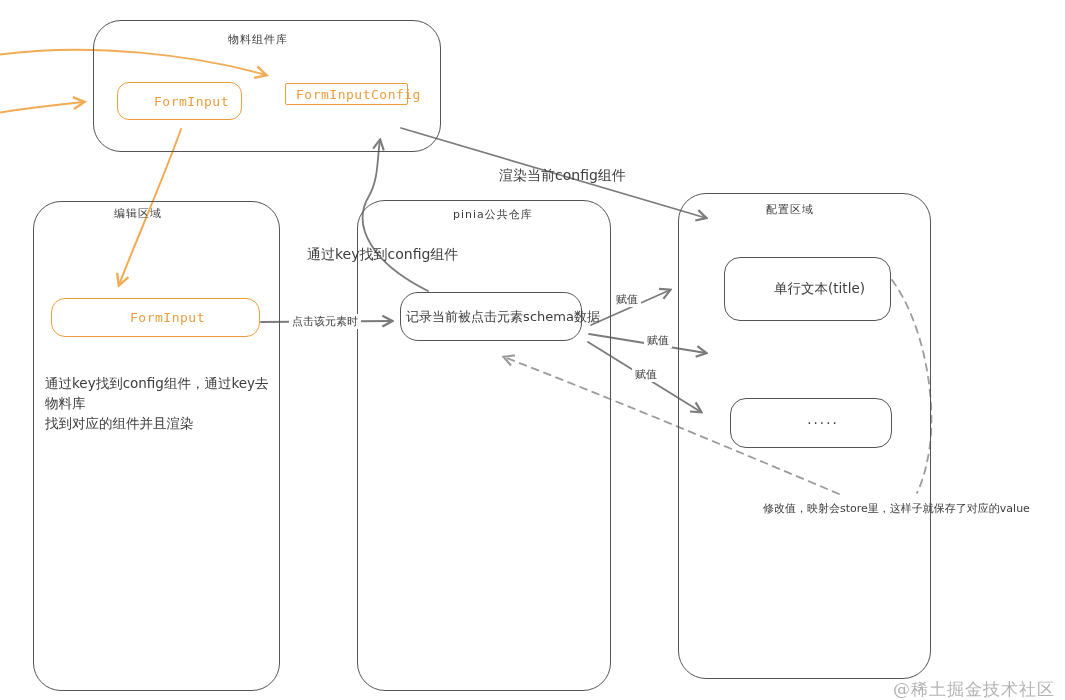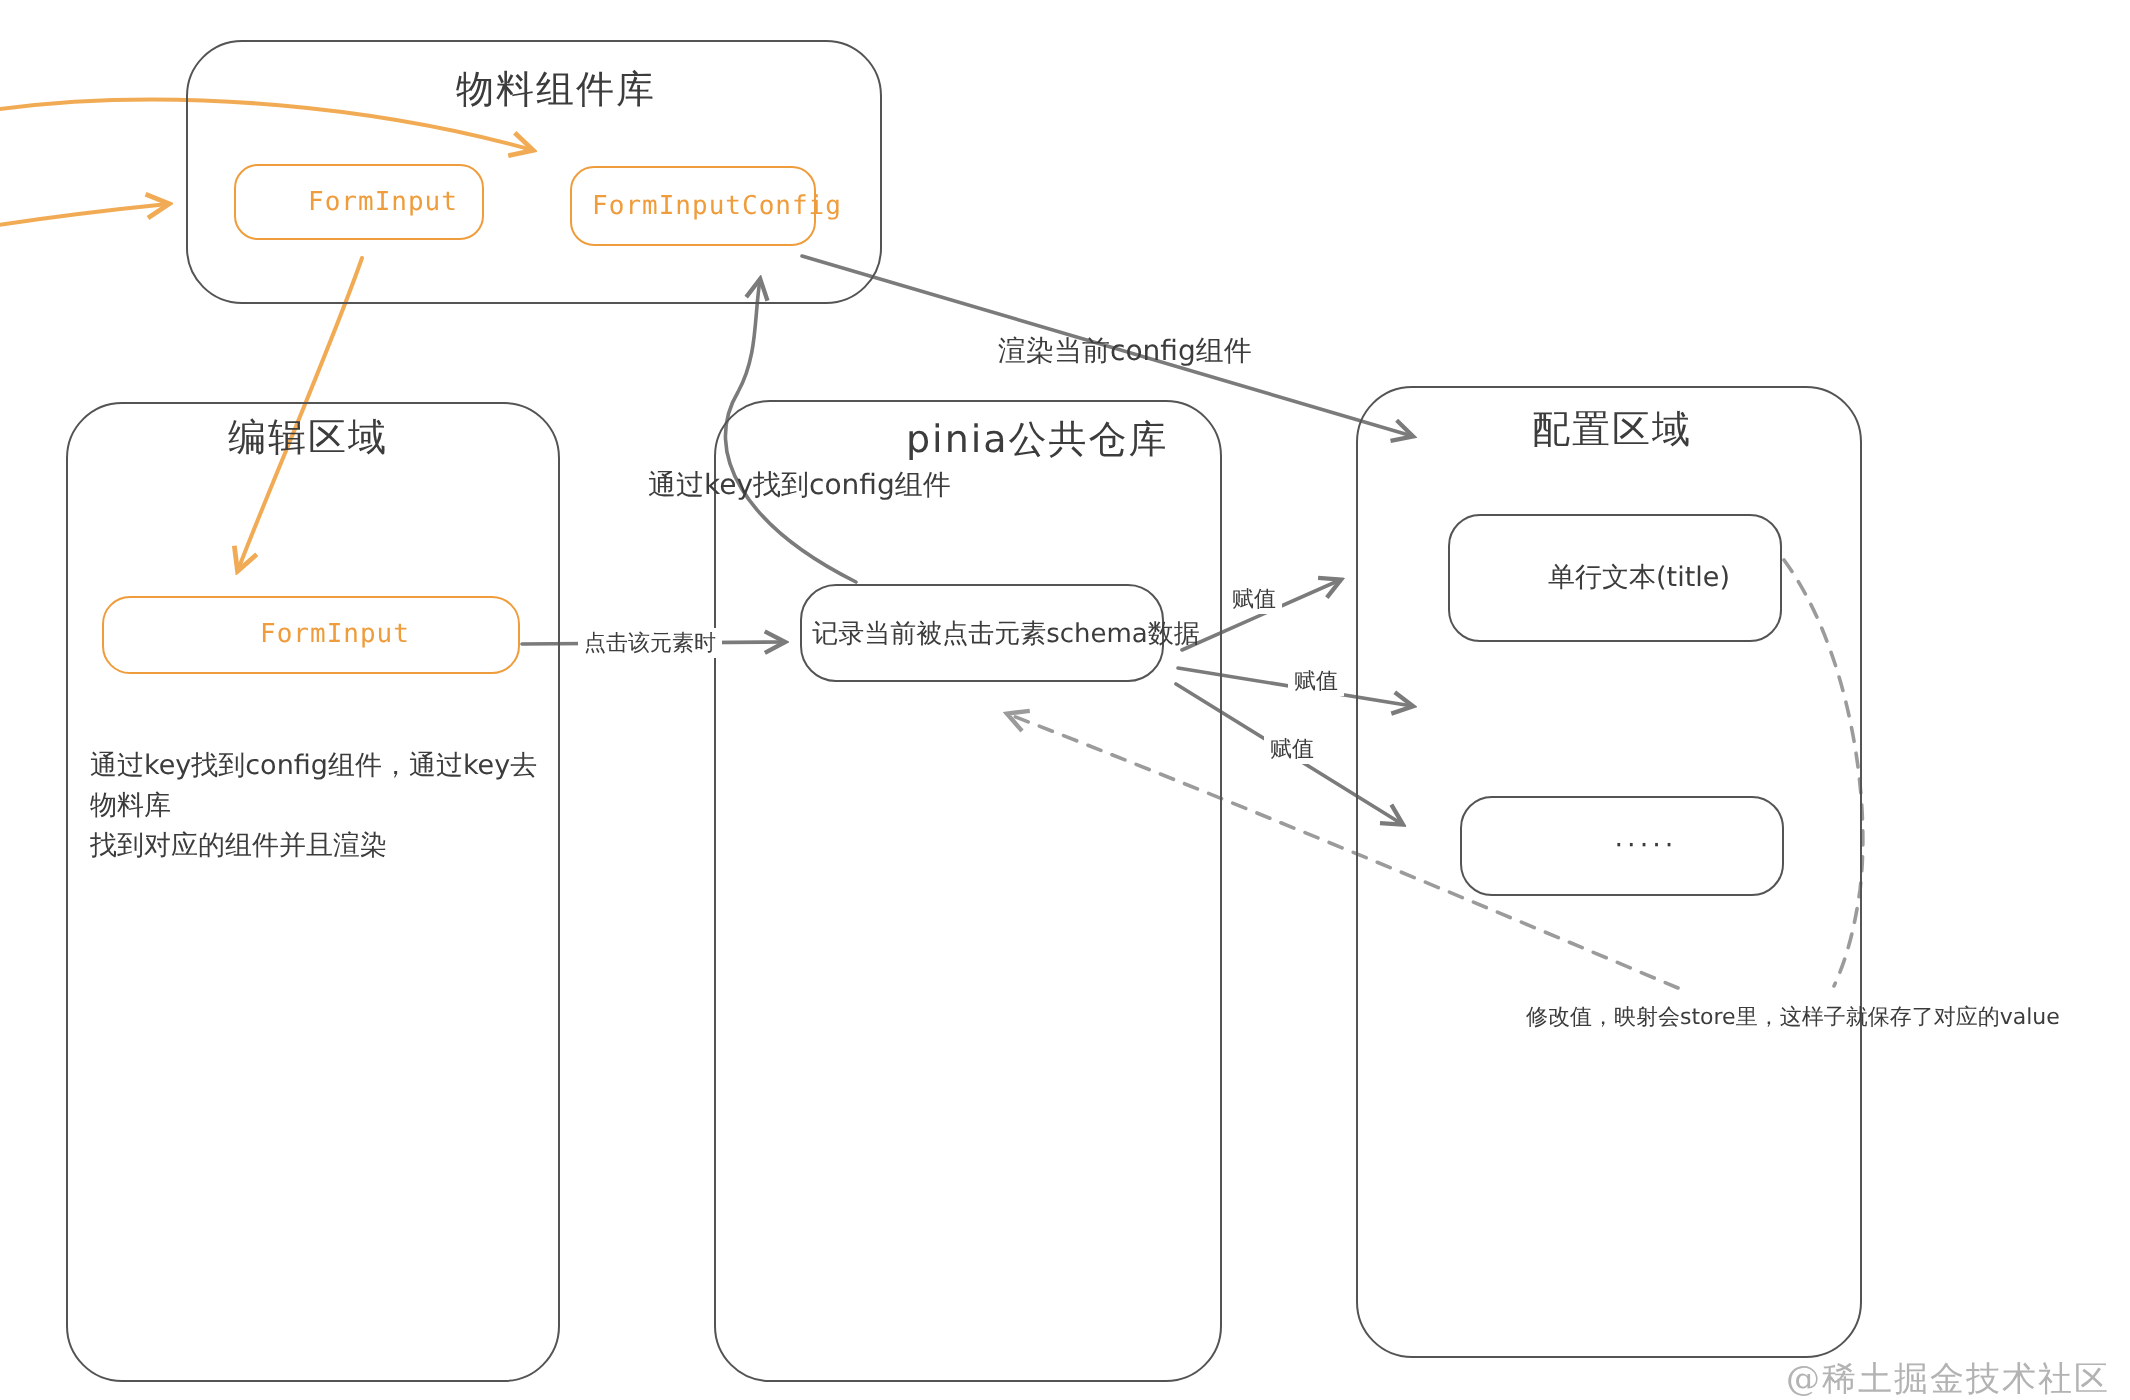--- a/index.html
+++ b/index.html
@@ -25,21 +25,21 @@
   .node{
     position:absolute;border:1.7px solid var(--box-gray);border-radius:16px;
     background:transparent;z-index:2;box-sizing:border-box;
     display:flex;align-items:center;justify-content:center;
     font-size:13.5px;white-space:nowrap;padding-left:24px;
   }
   .node.orange{border-color:var(--accent-orange);color:var(--accent-orange);
     font-family:"DejaVu Sans Mono","Liberation Mono",monospace;font-size:13px;letter-spacing:.5px;}
   .lbl{position:absolute;z-index:3;font-size:14px;white-space:nowrap;}
   .lbl.masked{background:#fff;padding:0 3px;}
-  .title{font-size:19px;letter-spacing:1px;}
+  .title{font-size:11px;letter-spacing:1px;}
   .note{font-size:13.5px;line-height:20px;white-space:pre-line;}
   .small{font-size:11px;}
   .watermark{
     font-family:"DejaVu Serif","Liberation Serif",serif;
     font-size:17px;color:var(--watermark-gray);letter-spacing:1px;z-index:4;
   }
   .p-orange{stroke:var(--arrow-orange);stroke-width:2;fill:none;stroke-linecap:round;}
   .p-gray{stroke:var(--stroke-gray);stroke-width:1.8;fill:none;stroke-linecap:round;}
   .p-dash{stroke:var(--dash-gray);stroke-width:1.8;fill:none;stroke-linecap:round;stroke-dasharray:7 6;}
   .m-orange{stroke:var(--arrow-orange);stroke-width:1.8;fill:none;}
@@ -77,21 +77,21 @@
 
     <path class="p-dash" d="M 892 280 C 923 322, 936 395, 930 445 C 927 466, 923 480, 917 493"></path>
     <path class="p-dash" d="M 839 494 C 730 448, 610 398, 504 357" marker-end="url(#ah-dash)"></path>
   </svg>
 
   <div class="panel" style="left:93px;top:20px;width:348px;height:132px;"></div>
   <div class="lbl title" style="left:228px;top:32px;">物料组件库</div>
   <div class="node orange" style="left:117px;top:82px;width:125px;height:38px;border-radius:12px;">
     <span>FormInput</span>
   </div>
-  <div class="node orange" style="left:285px;top:83px;width:123px;height:40px;border-radius:12px;">
+  <div class="node orange" style="left:285px;top:83px;width:123px;height:22px;border-radius:2px;">
     <span>FormInputConfig</span>
   </div>
 
   <div class="panel" style="left:33px;top:201px;width:247px;height:490px;"></div>
   <div class="lbl title" style="left:114px;top:206px;">编辑区域</div>
   <div class="node orange" style="left:51px;top:298px;width:209px;height:39px;border-radius:14px;">
     <span>FormInput</span>
   </div>
   <div class="lbl note" style="left:45px;top:373px;white-space:pre-line;max-width:235px;">通过key找到config组件，通过key去物料库
 找到对应的组件并且渲染</div>
@@ -105,21 +105,21 @@
   <div class="panel" style="left:678px;top:193px;width:253px;height:486px;"></div>
   <div class="lbl title" style="left:766px;top:202px;">配置区域</div>
   <div class="node" style="left:724px;top:257px;width:167px;height:64px;">
     <span>单行文本(title)</span>
   </div>
   <div class="node" style="left:730px;top:398px;width:162px;height:50px;letter-spacing:2px;">
     <span>·····</span>
   </div>
 
   <div class="lbl" style="left:499px;top:167px;">渲染当前config组件</div>
-  <div class="lbl" style="left:307px;top:234px;margin-left:17px;">通过key找到config组件</div>
+  <div class="lbl" style="left:307px;top:246px;">通过key找到config组件</div>
   <div class="lbl masked small" style="left:289px;top:314px;">点击该元素时</div>
   <div class="lbl masked small" style="left:613px;top:292px;">赋值</div>
   <div class="lbl masked small" style="left:644px;top:333px;">赋值</div>
   <div class="lbl masked small" style="left:632px;top:367px;">赋值</div>
   <div class="lbl small" style="left:763px;top:501px;">修改值，映射会store里，这样子就保存了对应的value</div>
 
   <div class="lbl watermark" style="left:893px;top:666px;margin-top:12px;">@稀土掘金技术社区</div>
 
 </div>
 

